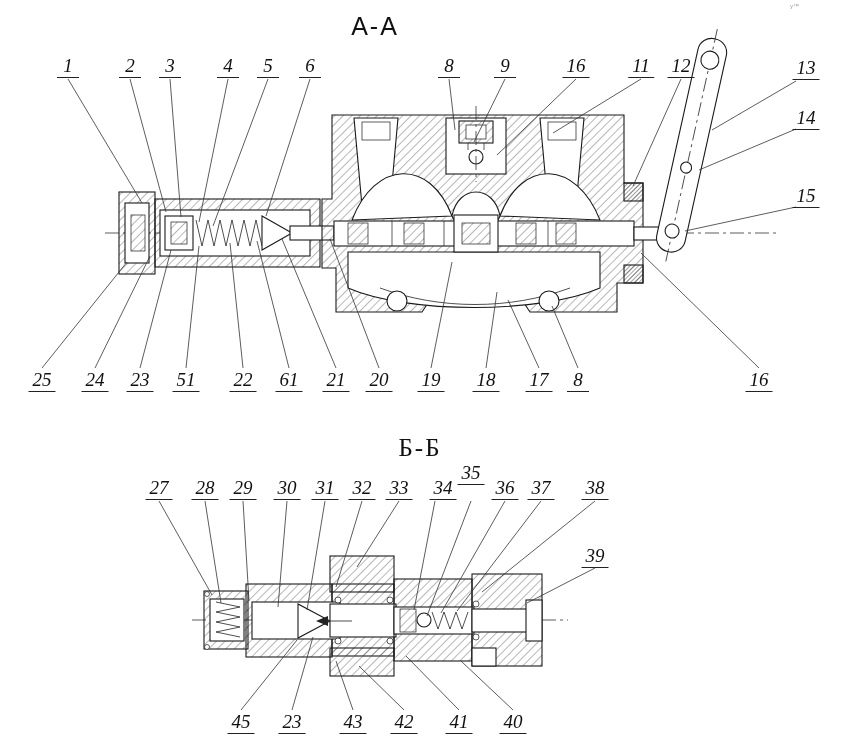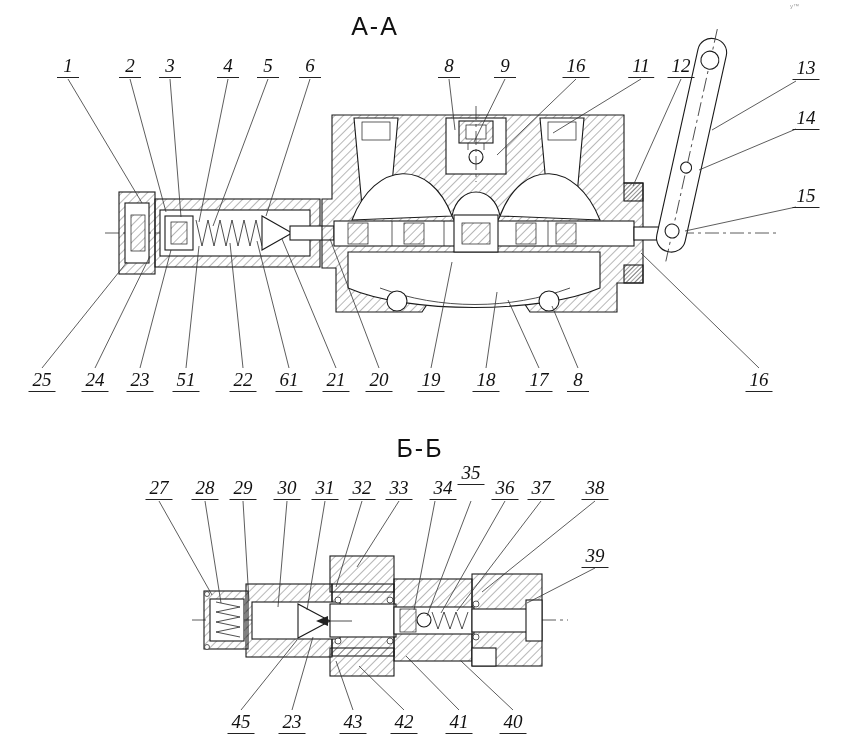--- a/index.html
+++ b/index.html
@@ -218,21 +218,21 @@
         <line class="ld" x1="404" y1="710" x2="359" y2="666"></line>
         <line class="ld" x1="459" y1="710" x2="406" y2="656"></line>
         <line class="ld" x1="513" y1="710" x2="461" y2="661"></line>
       </g>
     </g>
   </svg>
 
   <div class="corner-mark">у™</div>
 
   <div class="title" style="left:375px;top:12px;">А-А</div>
-  <div class="title" style="left:420px;top:434px;">Б-Б</div>
+  <div class="title" style="left:420px;top:434px;font-family:Liberation Serif, serif;">Б-Б</div>
 
   <div class="callout" style="left:68px;top:56px;">1</div>
   <div class="callout" style="left:130px;top:56px;">2</div>
   <div class="callout" style="left:170px;top:56px;">3</div>
   <div class="callout" style="left:228px;top:56px;">4</div>
   <div class="callout" style="left:268px;top:56px;">5</div>
   <div class="callout" style="left:310px;top:56px;">6</div>
   <div class="callout" style="left:449px;top:56px;">8</div>
   <div class="callout" style="left:505px;top:56px;">9</div>
   <div class="callout" style="left:576px;top:56px;">16</div>

